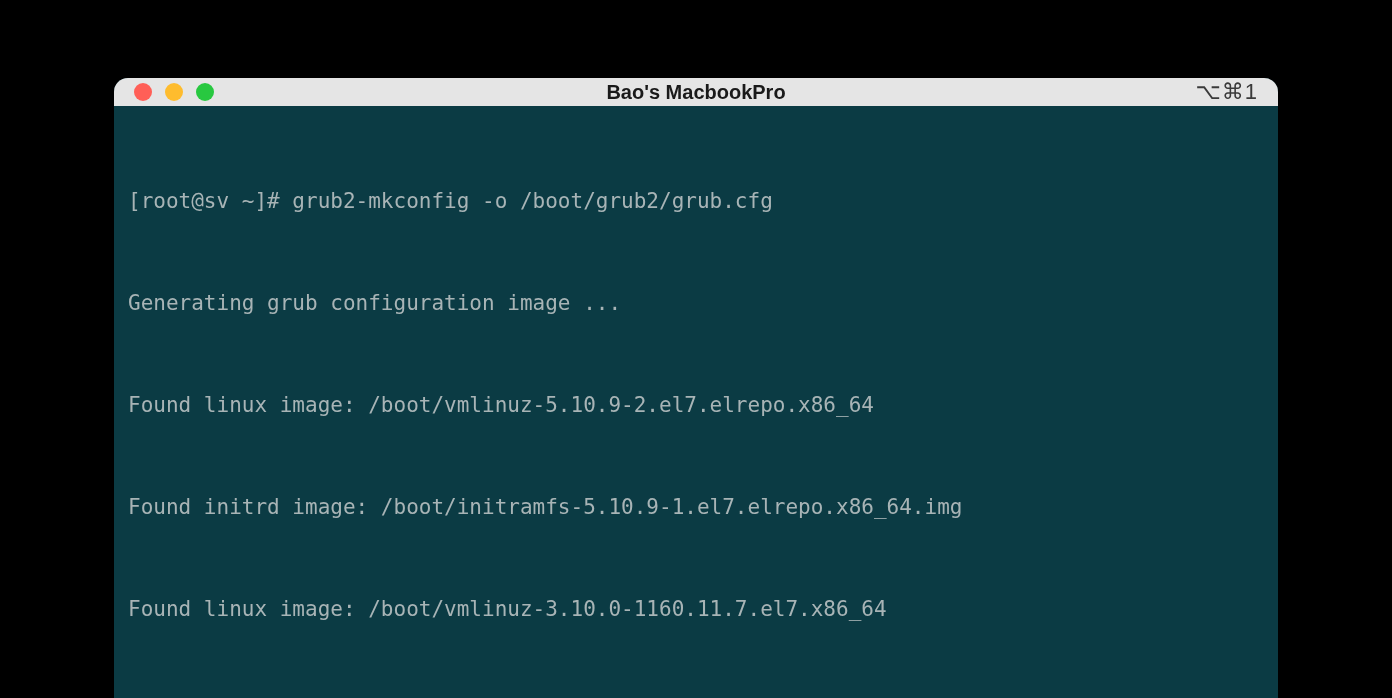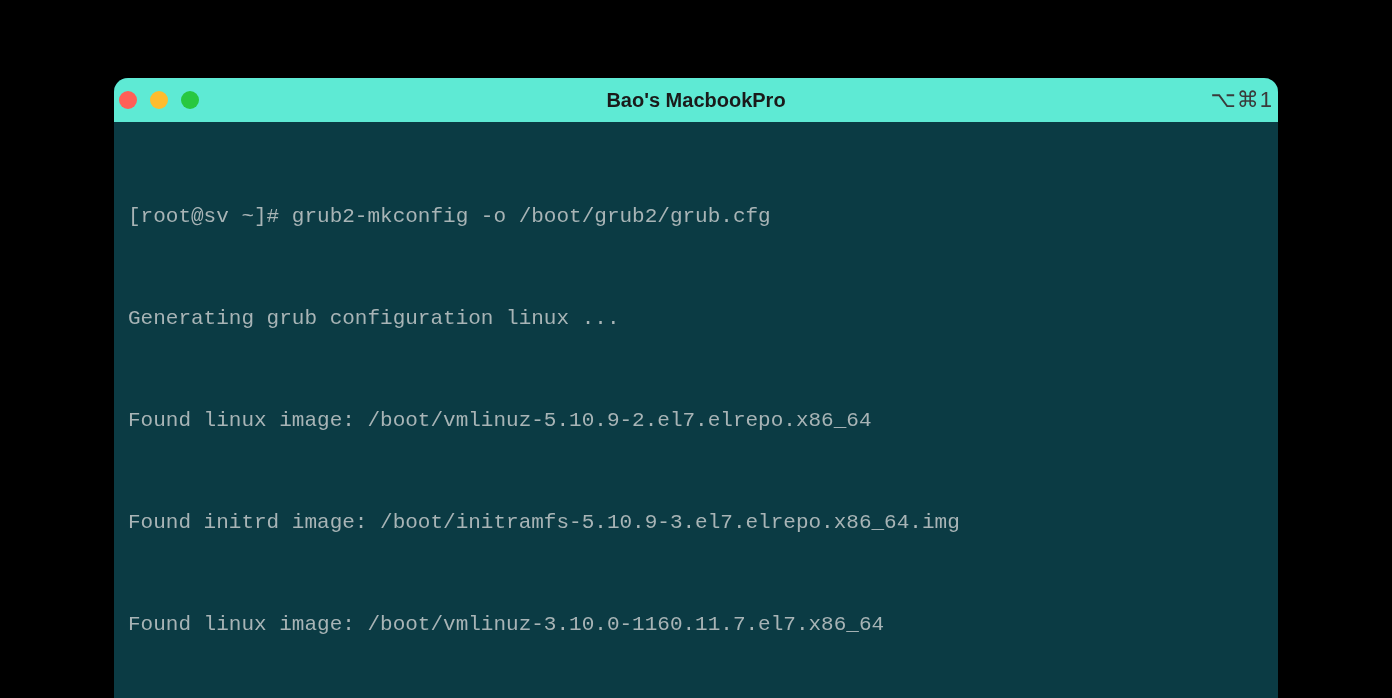--- a/index.html
+++ b/index.html
@@ -21,25 +21,25 @@
     
     .terminal-window {
       width: 1164px;
       background: #0b3b44;
       border-radius: 14px;
       overflow: hidden;
       box-shadow: 0 20px 60px rgba(0,0,0,0.5);
     }
     
     .titlebar {
-      background: #5eead4;
-      height: 44px;
+      background: #e5e5e5;
+      height: 28px;
       display: flex;
       align-items: center;
-      padding: 0 5px;
+      padding: 0 20px;
       position: relative;
     }
     
     .traffic-lights {
       display: flex;
       gap: 13px;
       align-items: center;
     }
     
     .traffic-light {
@@ -78,41 +78,40 @@
       font-family: "Menlo", "Monaco", "Consolas", monospace;
       font-size: 21px;
       line-height: 1.62;
       color: #a8b4b6;
       white-space: pre;
       min-height: 420px;
     }
     
     .terminal-line {
       display: block;
-      font-family: Liberation Mono, monospace;
     }
   </style>
 </head>
 <body>
 
 <div class="terminal-window">
   <div class="titlebar">
     <div class="traffic-lights">
       <div class="traffic-light tl-close"></div>
       <div class="traffic-light tl-min"></div>
       <div class="traffic-light tl-max"></div>
     </div>
     <div class="window-title">Bao's MacbookPro</div>
     <div class="window-shortcut">⌥⌘1</div>
   </div>
   <div class="terminal-body">
     <span class="terminal-line">[root@sv ~]# grub2-mkconfig -o /boot/grub2/grub.cfg</span>
-    <span class="terminal-line">Generating grub configuration linux ...</span>
+    <span class="terminal-line">Generating grub configuration image ...</span>
     <span class="terminal-line">Found linux image: /boot/vmlinuz-5.10.9-2.el7.elrepo.x86_64</span>
-    <span class="terminal-line">Found initrd image: /boot/initramfs-5.10.9-3.el7.elrepo.x86_64.img</span>
+    <span class="terminal-line">Found initrd image: /boot/initramfs-5.10.9-1.el7.elrepo.x86_64.img</span>
     <span class="terminal-line">Found linux image: /boot/vmlinuz-3.10.0-1160.11.7.el7.x86_64</span>
     
     
     
     
     
     
     
   </div>
 </div>

